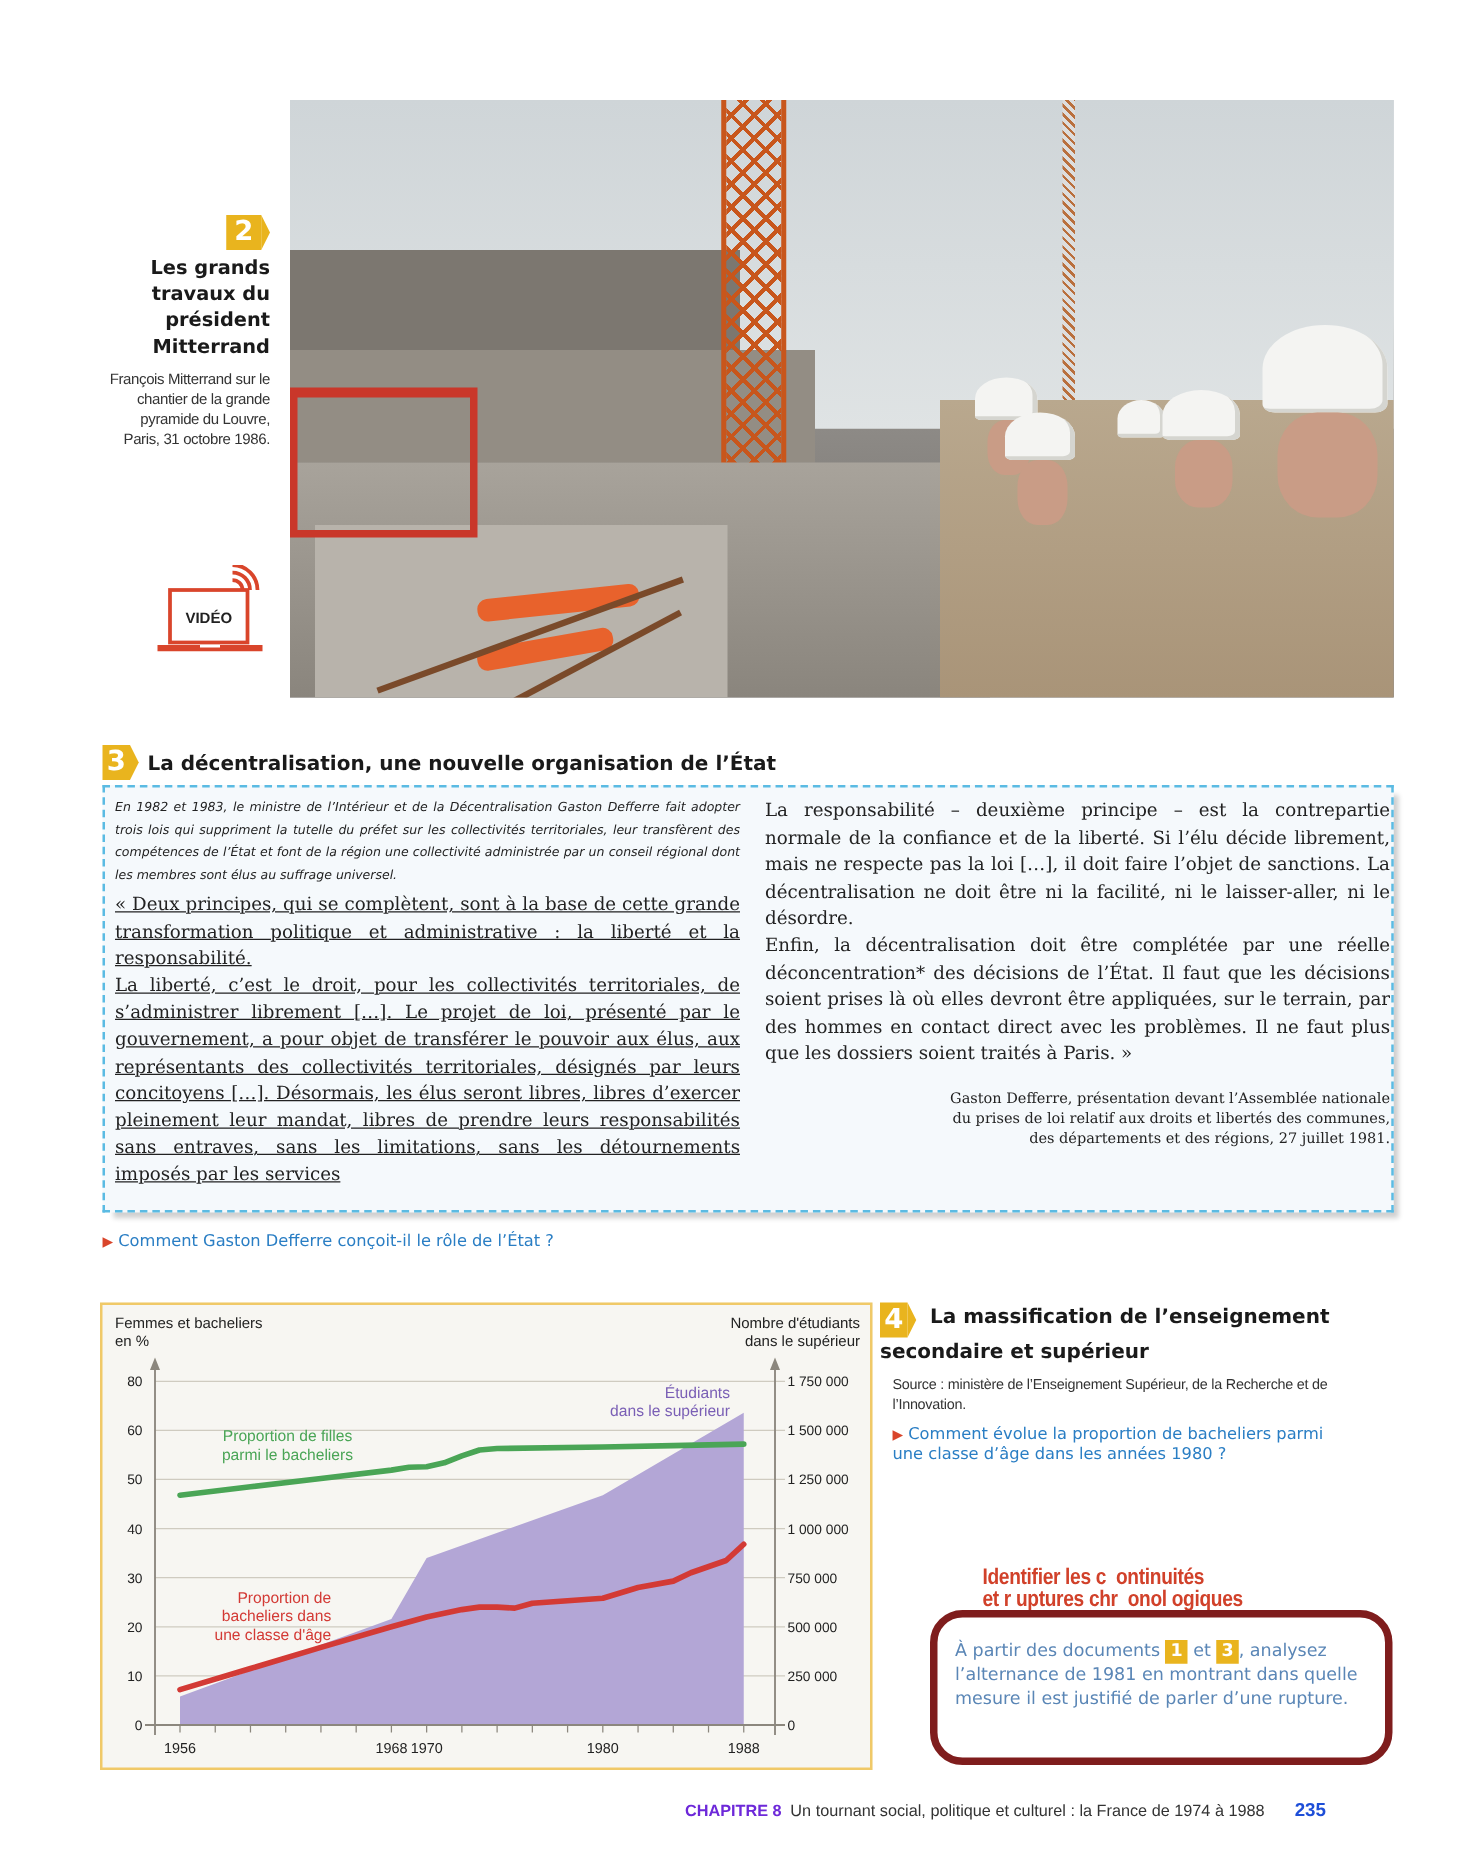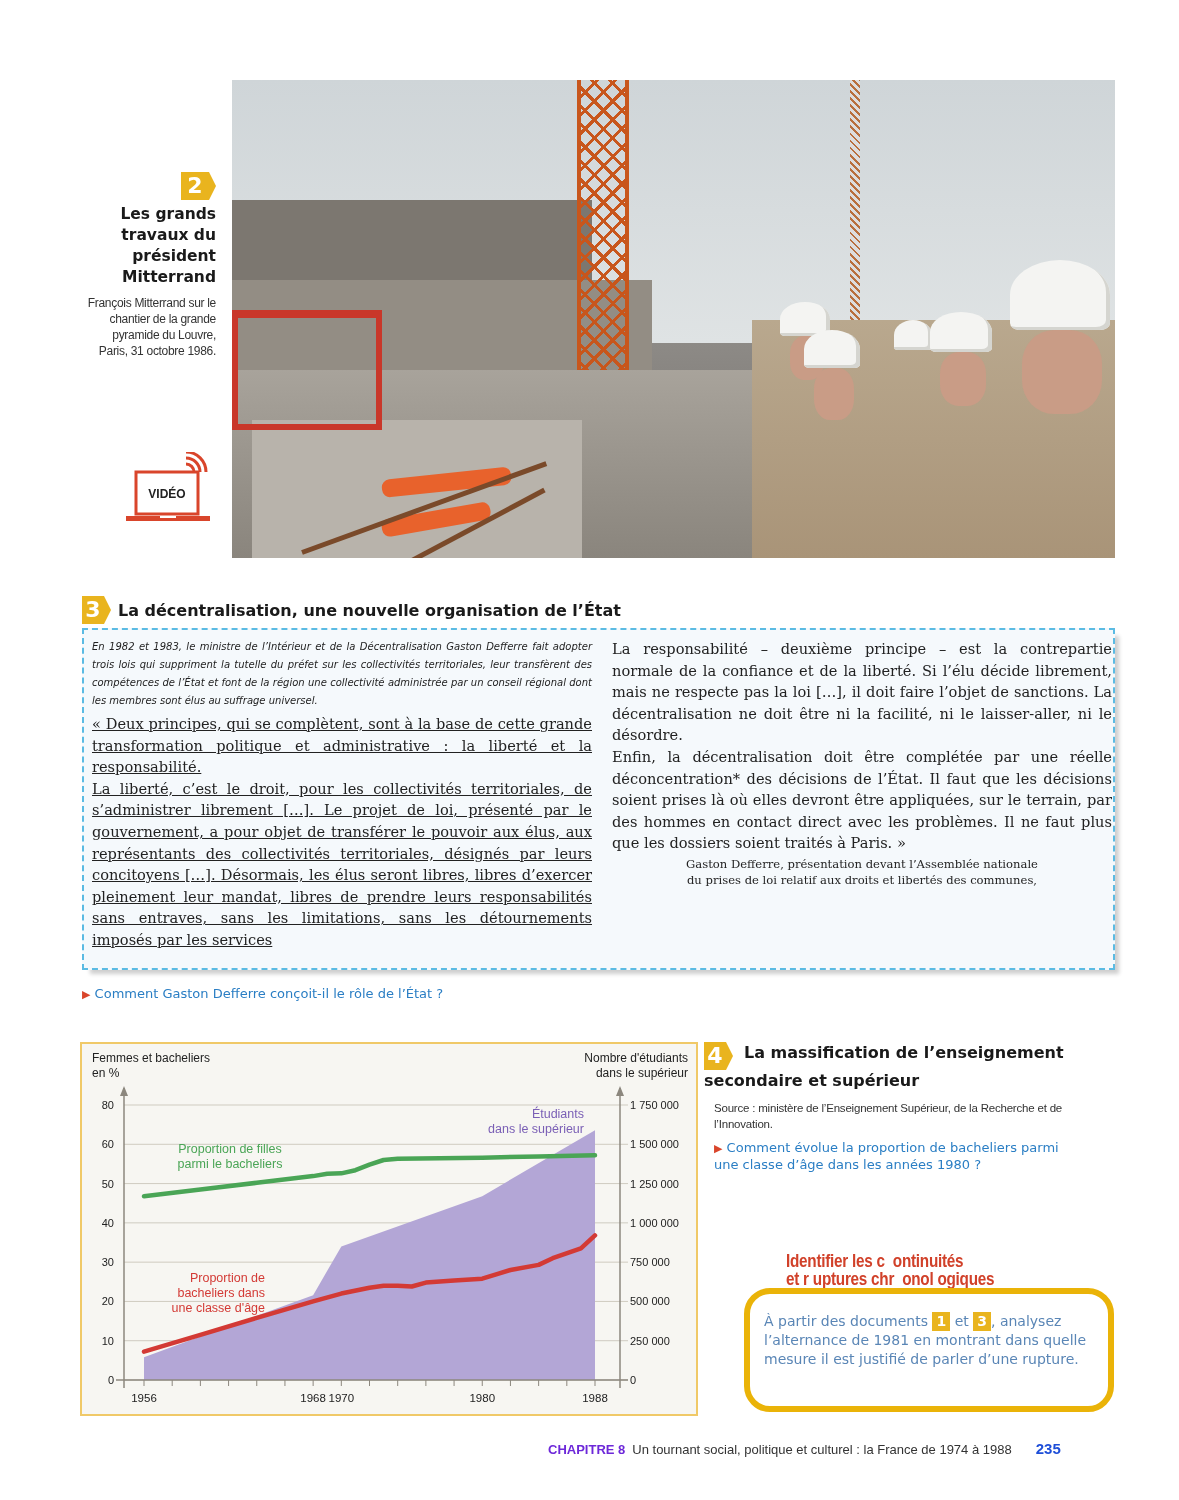--- a/index.html
+++ b/index.html
@@ -45,39 +45,39 @@
     .doc3-head .badge { width: 22px; height: 28px; line-height: 28px; font-size: 22px; }
     .doc-title { font-family: "DejaVu Sans", sans-serif; font-weight: bold; font-size: 16px; color: #1a1a1a; }
     .doc3-box { position: absolute; left: 82px; top: 628px; width: 1033px; height: 342px;
                 background: #f5f9fc; border: 2px dashed #5bbbe3; box-shadow: 6px 6px 4px -2px #cfcfcf; }
     .col { position: absolute; top: 8px; width: 500px; }
     .col-left { left: 8px; }
     .col-right { left: 528px; top: 8px; }
     .intro { font-family: "DejaVu Sans", sans-serif; font-style: italic; font-size: 10px; line-height: 18px; color: #222; text-align: justify; }
     .quote { font-family: "DejaVu Serif", serif; font-size: 14.6px; line-height: 21.6px; color: #222; text-align: justify; }
     .quote p { margin: 0; }
-    .source { font-family: "DejaVu Serif", serif; font-size: 11.6px; line-height: 16px; color: #222; text-align: center; margin-top: 2px; }
+    .source { font-family: "DejaVu Serif", serif; font-size: 11.6px; line-height: 16px; color: #222; text-align: right; margin-top: 16px; }
     .doc3-question { position: absolute; left: 82px; top: 985px; font-size: 13px; }
 
     
     .chart-box { position: absolute; left: 80px; top: 1042px; width: 618px; height: 374px; background: #f7f6f2;
                  border: 2px solid #f0c968; }
     .chart-box svg { position: absolute; left: 0; top: 0; }
     .chart-text { font-family: "Liberation Sans", sans-serif; }
 
     .doc4-head { position: absolute; left: 704px; top: 1046px; width: 370px; }
     .doc4-head .badge { width: 22px; height: 28px; line-height: 28px; font-size: 22px; vertical-align: top; }
     .doc4-title { display: inline; font-family: "DejaVu Sans", sans-serif; font-weight: bold; font-size: 16px; line-height: 22px; color: #1a1a1a; }
     .doc4-title-wrap { margin-top: -4px; padding-left: 10px; }
     .doc4-source { font-family: "Liberation Sans", sans-serif; font-size: 11.5px; line-height: 16px; color: #333; margin-top: 8px; padding-left: 10px; letter-spacing: -0.2px; }
     .doc4-question { margin-top: 8px; padding-left: 10px; font-size: 13px; line-height: 16px; }
 
     
     .skill-title { position: absolute; left: 786px; top: 1252px; font-family: "Liberation Sans", sans-serif; font-weight: bold; font-size: 18px; line-height: 18px; color: #d1412a; letter-spacing: -0.3px; transform: scaleX(0.85); transform-origin: left top; }
-    .skill-box { position: absolute; left: 744px; top: 1288px; width: 370px; height: 124px; border: 6px solid #eab308; border-radius: 26px; background: #fff; }
+    .skill-box { position: absolute; left: 744px; top: 1288px; width: 370px; height: 124px; border: 6px solid #7f1d1d; border-radius: 26px; background: #fff; }
     .skill-box .inner { position: absolute; left: 14px; top: 18px; width: 340px; font-family: "DejaVu Sans", sans-serif; font-size: 14px; line-height: 19px; color: #5a86b6; }
     .mini-badge { display: inline-block; background: #e9b41e; color: #fff; padding: 0 4px; font-weight: bold; }
 
     
     .footer { position: absolute; left: 548px; top: 1440px; display: flex; align-items: baseline; font-family: "Liberation Sans", sans-serif; font-size: 13px; color: #333; }
     .footer .chap { color: #6d28d9; font-weight: bold; margin-right: 7px; }
     .footer .page { margin-left: 24px; font-weight: bold; font-size: 15px; color: #1d4ed8; }
   </style>
 </head>
 <body>
@@ -139,20 +139,21 @@
     </div>
   </div>
   <div class="col col-right">
     <div class="quote">
       <p>La responsabilité – deuxième principe – est la contrepartie normale de la confiance et de la liberté. Si l’élu décide librement, mais ne respecte pas la loi […], il doit faire l’objet de sanctions. La décentralisation ne doit être ni la facilité, ni le laisser-aller, ni le désordre.</p>
       <p>Enfin, la décentralisation doit être complétée par une réelle déconcentration* des décisions de l’État. Il faut que les décisions soient prises là où elles devront être appliquées, sur le terrain, par des hommes en contact direct avec les problèmes. Il ne faut plus que les dossiers soient traités à Paris. »</p>
     </div>
     <div class="source">
       <div>Gaston Defferre, présentation devant l’Assemblée nationale</div>
       <div>du prises de loi relatif aux droits et libertés des communes,</div>
+      <div>des départements et des régions, 27 juillet 1981.</div>
     </div>
   </div>
 </div>
 
 <div class="question doc3-question">
   <span class="tri">▶</span>
   <span>Comment Gaston Defferre conçoit-il le rôle de l’État ?</span>
 </div>
 
 <div class="chart-box">

